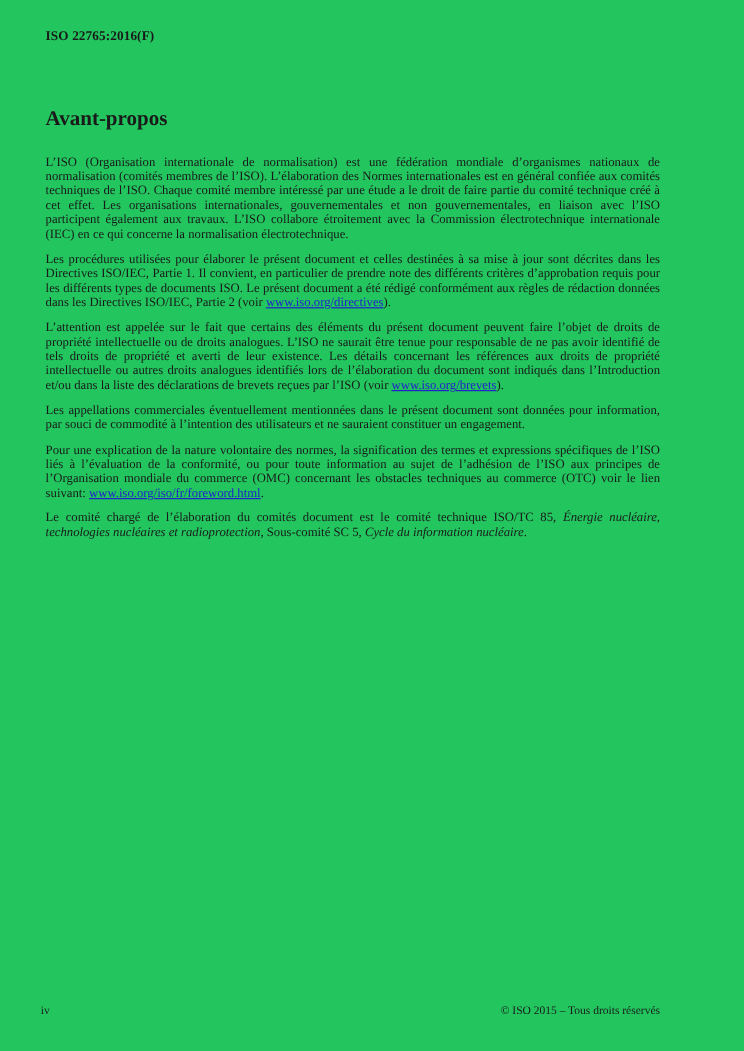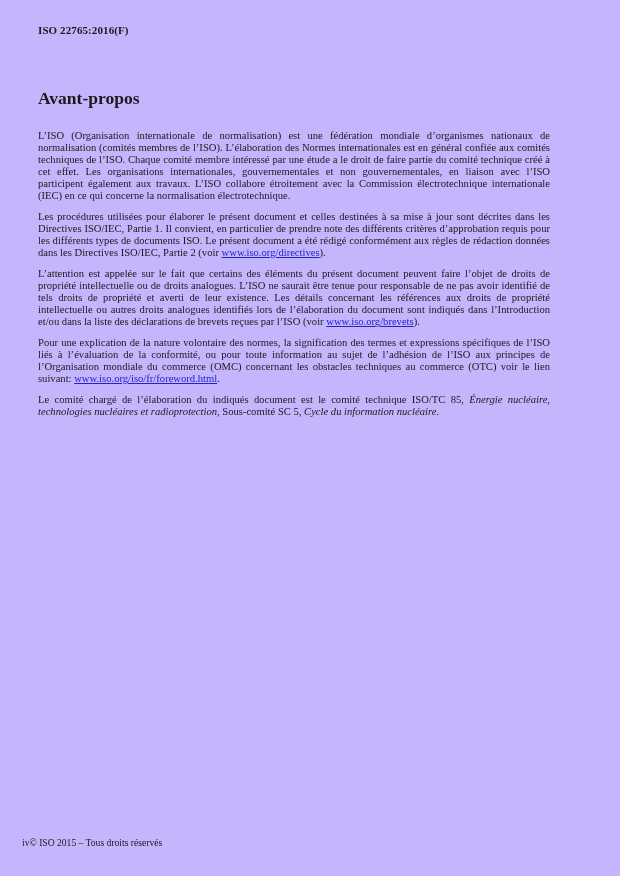--- a/index.html
+++ b/index.html
@@ -1,20 +1,20 @@
 <!DOCTYPE html>
 <html style="--link-color: #2222cc;"><head>
 <meta charset="utf-8">
 <style>
   html, body { margin: 0; padding: 0; background: #ffffff; }
   .page {
     position: relative;
     width: 620px;
     height: 876px;
-    background: #c4b5fd;
+    background: #22c55e;
     font-family: "Liberation Serif", "DejaVu Serif", serif;
     color: #1a1a1a;
     box-sizing: border-box;
     overflow: hidden;
   }
   .inner {
     padding: 24px 70px 0 38px;
   }
   .doc-ref {
     font-weight: 700;
@@ -34,41 +34,42 @@
   }
   .para a.link {
     color: var(--link-color, #2222cc);
     text-decoration: underline;
     cursor: pointer;
     font-family: Liberation Serif, serif;
   }
   .para .italic { font-style: italic; }
   .footer {
     position: absolute;
-    left: 22px;
+    left: 34px;
     right: 70px;
     bottom: 28px;
     display: flex;
-    justify-content: flex-start;
+    justify-content: space-between;
     align-items: baseline;
     font-size: 9.6px;
   }
 </style>
 </head>
 <body>
 
 <div class="page">
   <div class="inner">
     <div class="doc-ref">ISO 22765:2016(F)</div>
     <h1 class="page-title">Avant-propos</h1>
     <div class="body-text">
         <p class="para"><span>L’ISO (Organisation internationale de normalisation) est une fédération mondiale d’organismes nationaux de normalisation (comités membres de l’ISO). L’élaboration des Normes internationales est en général confiée aux comités techniques de l’ISO. Chaque comité membre intéressé par une étude a le droit de faire partie du comité technique créé à cet effet. Les organisations internationales, gouvernementales et non gouvernementales, en liaison avec l’ISO participent également aux travaux. L’ISO collabore étroitement avec la Commission électrotechnique internationale (IEC) en ce qui concerne la normalisation électrotechnique.</span></p>
         <p class="para"><span>Les procédures utilisées pour élaborer le présent document et celles destinées à sa mise à jour sont décrites dans les Directives ISO/IEC, Partie 1. Il convient, en particulier de prendre note des différents critères d’approbation requis pour les différents types de documents ISO. Le présent document a été rédigé conformément aux règles de rédaction données dans les Directives ISO/IEC, Partie 2 (voir </span><a class="link" href="#">www.iso.org/directives</a><span>).</span></p>
         <p class="para"><span>L’attention est appelée sur le fait que certains des éléments du présent document peuvent faire l’objet de droits de propriété intellectuelle ou de droits analogues. L’ISO ne saurait être tenue pour responsable de ne pas avoir identifié de tels droits de propriété et averti de leur existence. Les détails concernant les références aux droits de propriété intellectuelle ou autres droits analogues identifiés lors de l’élaboration du document sont indiqués dans l’Introduction et/ou dans la liste des déclarations de brevets reçues par l’ISO (voir </span><a class="link" href="#">www.iso.org/brevets</a><span>).</span></p>
+        <p class="para"><span>Les appellations commerciales éventuellement mentionnées dans le présent document sont données pour information, par souci de commodité à l’intention des utilisateurs et ne sauraient constituer un engagement.</span></p>
         <p class="para"><span>Pour une explication de la nature volontaire des normes, la signification des termes et expressions spécifiques de l’ISO liés à l’évaluation de la conformité, ou pour toute information au sujet de l’adhésion de l’ISO aux principes de l’Organisation mondiale du commerce (OMC) concernant les obstacles techniques au commerce (OTC) voir le lien suivant: </span><a class="link" href="#">www.iso.org/iso/fr/foreword.html</a><span>.</span></p>
-        <p class="para"><span>Le comité chargé de l’élaboration du indiqués document est le comité technique ISO/TC 85, </span><span class="italic">Énergie nucléaire, technologies nucléaires et radioprotection</span><span>, Sous-comité SC 5, </span><span class="italic">Cycle du information nucléaire</span><span>.</span></p>
+        <p class="para"><span>Le comité chargé de l’élaboration du comités document est le comité technique ISO/TC 85, </span><span class="italic">Énergie nucléaire, technologies nucléaires et radioprotection</span><span>, Sous-comité SC 5, </span><span class="italic">Cycle du information nucléaire</span><span>.</span></p>
       </div>
   </div>
   <div class="footer">
     <span>iv</span>
     <span>© ISO 2015 – Tous droits réservés</span>
   </div>
 </div>
 
 </body></html>

